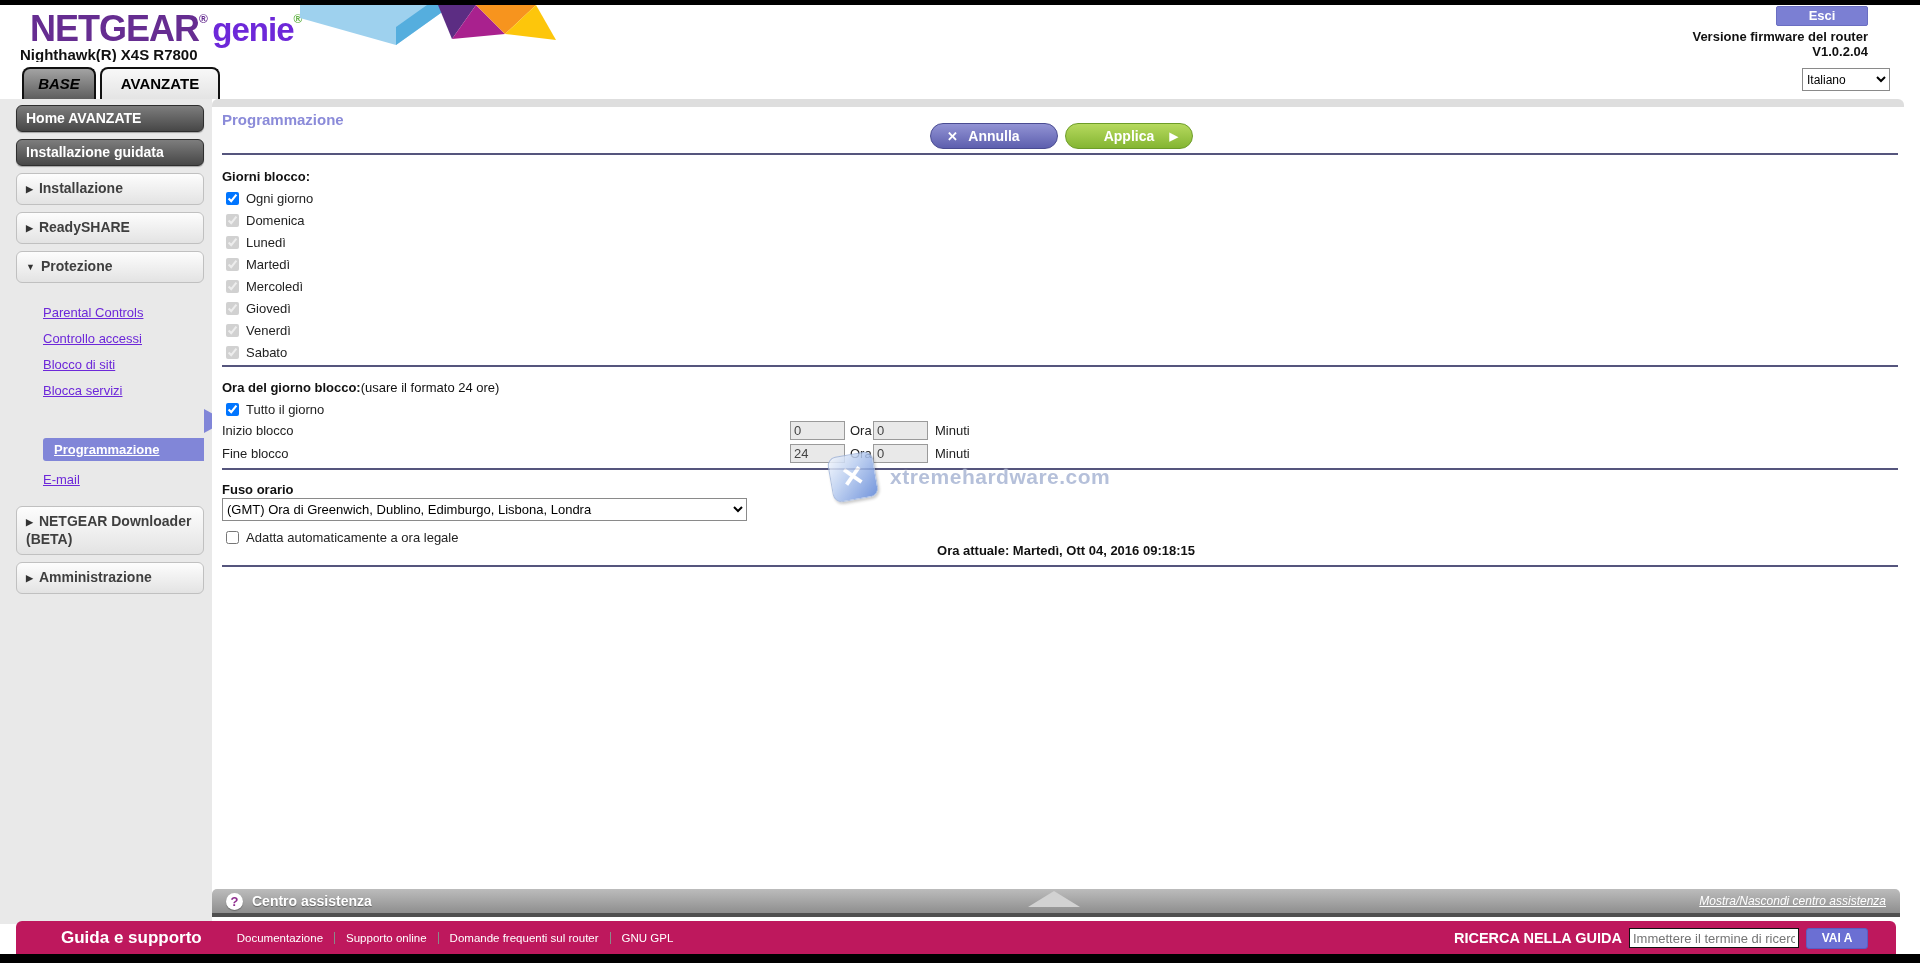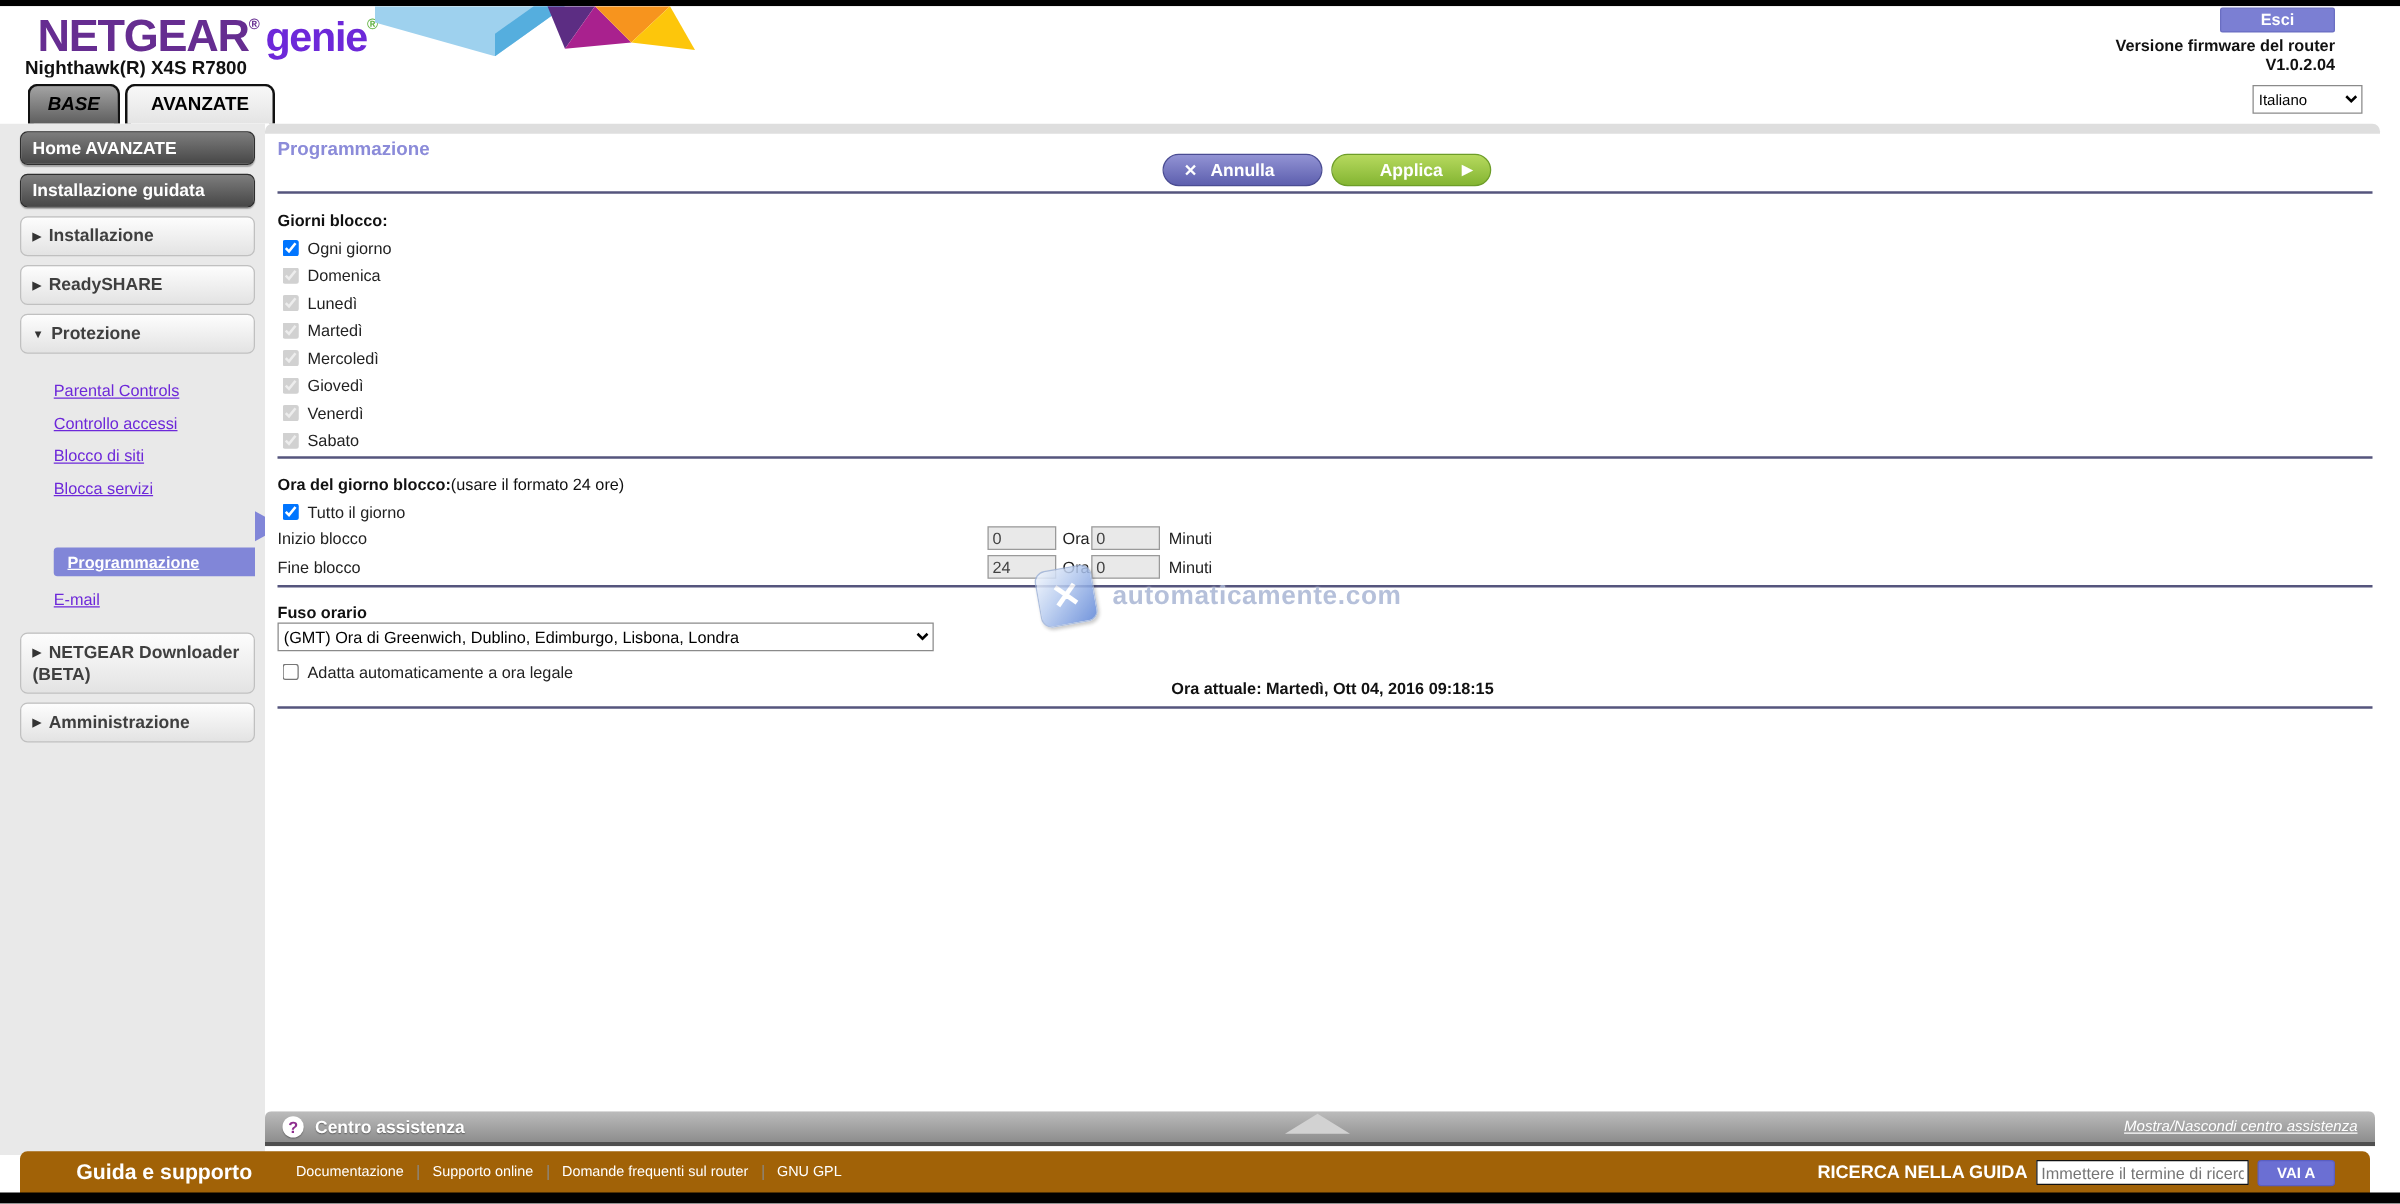--- a/index.html
+++ b/index.html
@@ -73,21 +73,21 @@
   .wm-text { margin-left:14px; font-size:21px; font-weight:bold; color:#a9b6d4; text-shadow:0 1px 0 #fff, 0 0 2px #fff; letter-spacing:.5px; }
 
   
   .helpbar { position:absolute; left:212px; top:889px; width:1688px; height:28px; background:linear-gradient(#bcbcbc,#8e8e8e); border-bottom:4px solid #4f4f4f; border-radius:5px 5px 0 0; display:flex; align-items:center; padding:0 14px; }
   .help-q { width:17px; height:17px; background:#fff; border-radius:50%; color:#8e2d8e; font-weight:bold; font-size:13px; text-align:center; line-height:17px; margin-right:9px; box-shadow:0 1px 1px rgba(0,0,0,.3); }
   .help-title { color:#fff; font-weight:bold; font-size:14px; text-shadow:0 1px 1px rgba(0,0,0,.4); }
   .help-toggle { margin-left:auto; color:#fff; font-style:italic; font-size:12px; text-decoration:underline; cursor:pointer; }
   .chevron-up { position:absolute; left:1028px; top:891px; width:0; height:0; border-left:26px solid transparent; border-right:26px solid transparent; border-bottom:16px solid #d2d2d2; cursor:pointer; }
 
   
-  .footer { position:absolute; left:16px; top:921px; width:1880px; height:34px; background:#a16207; border-radius:6px 6px 0 0; display:flex; align-items:center; padding-left:45px; }
+  .footer { position:absolute; left:16px; top:921px; width:1880px; height:34px; background:#be185d; border-radius:6px 6px 0 0; display:flex; align-items:center; padding-left:45px; }
   .foot-title { color:#fff; font-weight:bold; font-size:17px; margin-right:24px; }
   .foot-links { display:flex; align-items:center; }
   .foot-links span { color:#fff; font-size:11.5px; padding:0 11px; border-right:1px solid #8a8a8a; cursor:pointer; }
   .foot-links span:last-child { border-right:none; }
   .foot-search { margin-left:auto; margin-right:28px; display:flex; align-items:center; gap:7px; }
   .foot-search .flabel { color:#fff; font-weight:bold; font-size:14.5px; }
   .foot-search input { width:170px; height:20px; font-size:13px; font-family:"Liberation Sans",sans-serif; border:1px solid #111; padding:0 3px; }
   .go-btn { width:62px; height:21px; background:#6b6fd3; border:1px solid #5a5ec2; border-radius:3px; color:#fff; font-weight:bold; font-size:12px; text-align:center; line-height:19px; cursor:pointer; }
   .botstrip { position:absolute; left:0; top:954px; width:1920px; height:9px; background:#000; }
 </style>
@@ -236,21 +236,21 @@
         <input type="checkbox" style="">
         <label>Adatta automaticamente a ora legale</label>
       </div>
 
     <div class="cur-time" style="top:444px">Ora attuale: Martedì, Ott 04, 2016 09:18:15</div>
 
     <div class="divider" style="top:466px"></div>
 
     <div class="wm">
       <div class="wm-logo">✕</div>
-      <div class="wm-text">automaticamente.com</div>
+      <div class="wm-text">xtremehardware.com</div>
     </div>
   </div>
 
   <div class="helpbar">
     <div class="help-q">?</div>
     <div class="help-title">Centro assistenza</div>
     <a class="help-toggle">Mostra/Nascondi centro assistenza</a>
   </div>
   <div class="chevron-up"></div>
 

